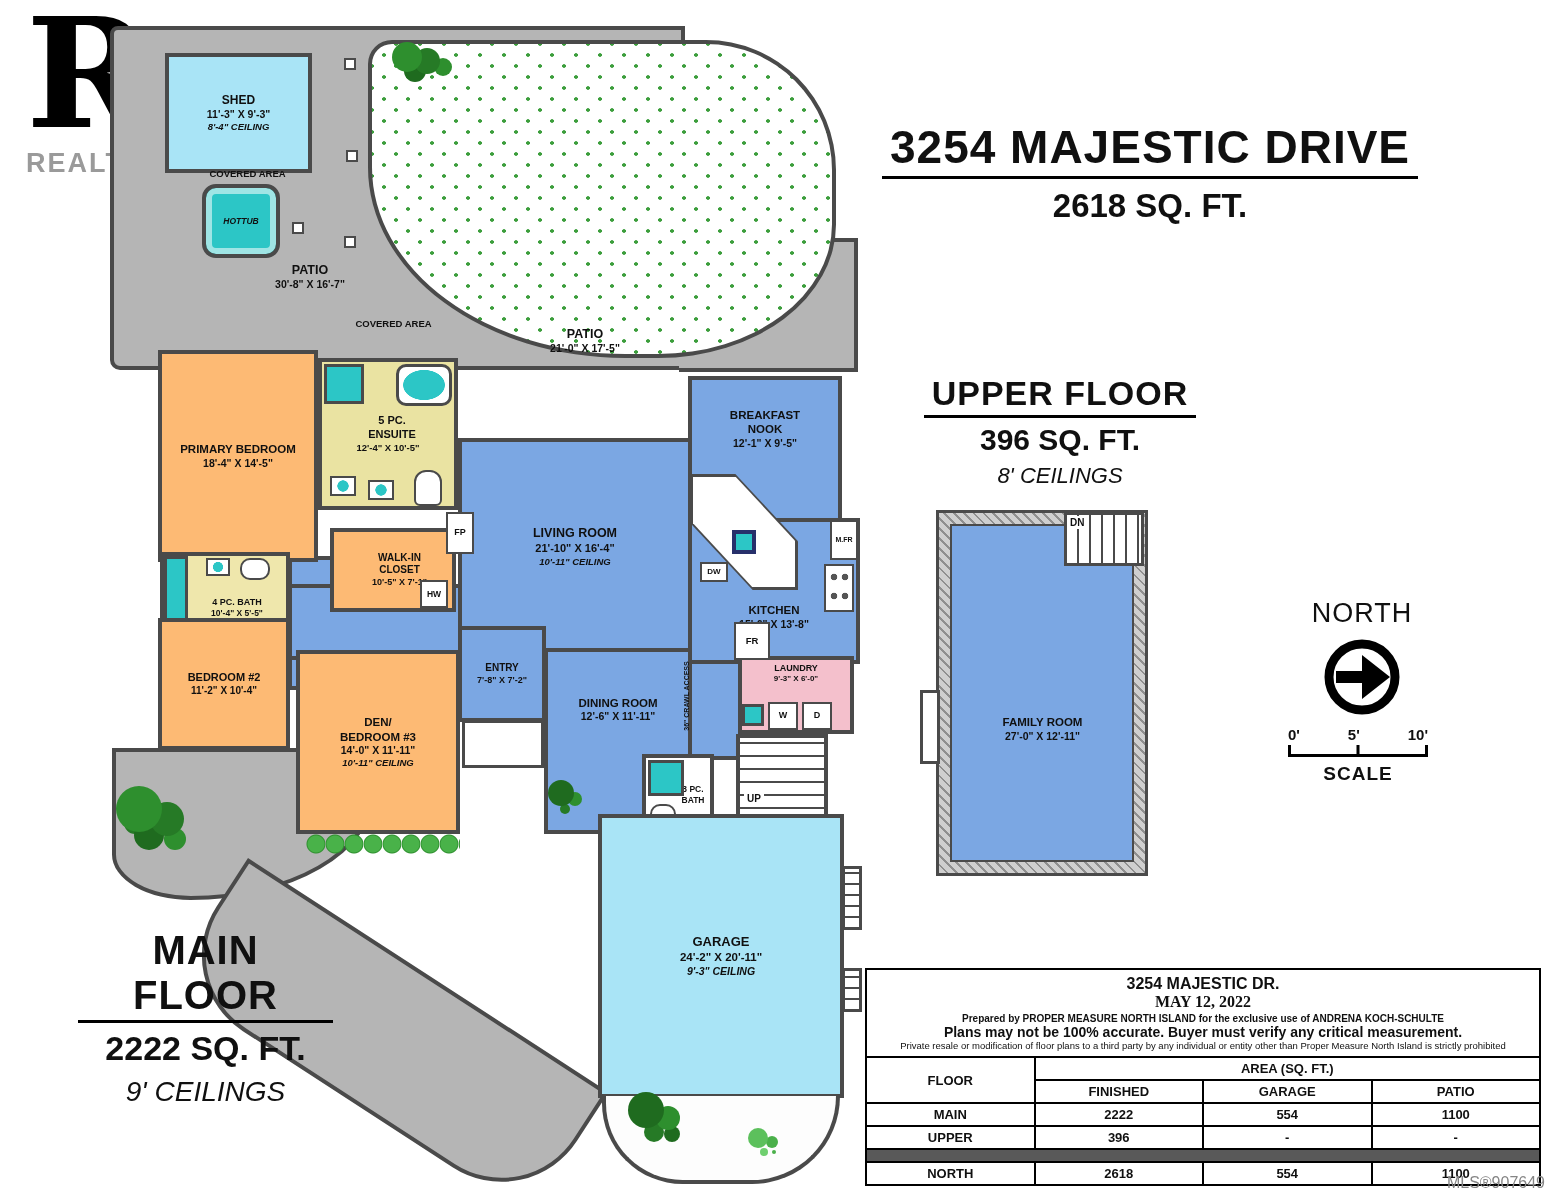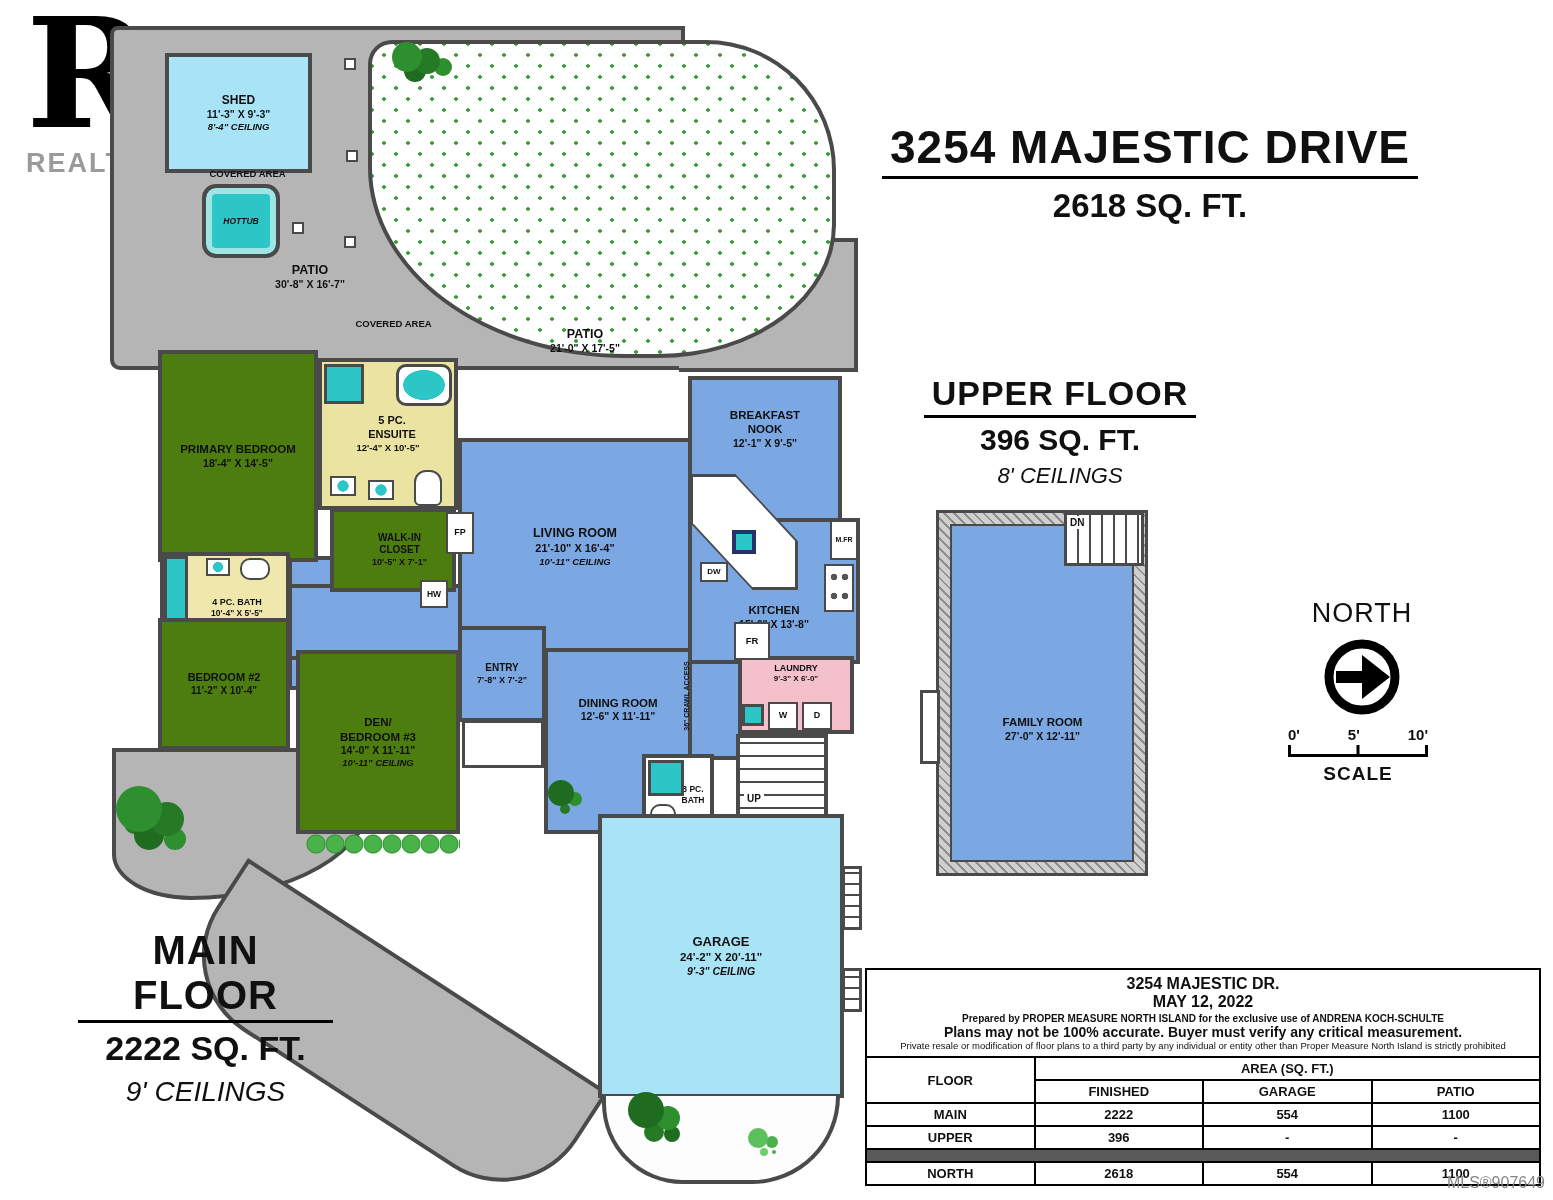--- a/index.html
+++ b/index.html
@@ -1,21 +1,21 @@
 <!DOCTYPE html>
 <html><head>
 <meta charset="utf-8">
 <style>
   * { margin:0; padding:0; box-sizing:border-box; }
   body { font-family:"Liberation Sans", sans-serif; background:#fff; color:#101010; }
   #canvas { position:relative; width:1553px; height:1200px; background:#fff; overflow:hidden; }
   .abs { position:absolute; }
   .r { position:absolute; border:4px solid #4a4a4a; display:flex; flex-direction:column;
        align-items:center; justify-content:center; text-align:center; line-height:1.25; color:#101010; }
-  .green { background:#4d7c0f; }
+  .green { background:#fdba74; }
   .blue  { background:#7ba7e3; }
   .lblue { background:#a9e4f6; }
   .khaki { background:#eae3a2; }
   .pink  { background:#f4c0cc; }
   .gray  { background:#b5b5b5; }
   .teal  { position:absolute; background:#2cc6c6; border:3px solid #4a4a4a; }
   .n1 { font-weight:bold; font-size:12px; white-space:pre-line; }
   .n2 { font-weight:bold; font-size:10.5px; white-space:pre-line; }
   .n3 { font-weight:bold; font-style:italic; font-size:9.5px; }
   .lab { position:absolute; text-align:center; color:#101010; line-height:1.3; }
@@ -94,21 +94,21 @@
     <span class="n1" style="font-size:11px;margin-left:8px;">5 PC.
 ENSUITE</span>
     <span class="n2" style="font-size:9.5px;">12'-4" X 10'-5"</span>
   </div>
   <div class="teal" style="left:324px;top:364px;width:40px;height:40px;"></div>
   <div class="abs" style="left:396px;top:364px;width:56px;height:42px;background:radial-gradient(ellipse at center,#2cc6c6 58%,#fff 60%);border:3px solid #4a4a4a;border-radius:10px;"></div>
   <div class="abs" style="left:330px;top:476px;width:26px;height:20px;border:2px solid #4a4a4a;background:radial-gradient(circle,#2cc6c6 40%,#fff 43%);"></div>
   <div class="abs" style="left:368px;top:480px;width:26px;height:20px;border:2px solid #4a4a4a;background:radial-gradient(circle,#2cc6c6 40%,#fff 43%);"></div>
   <div class="abs" style="left:414px;top:470px;width:28px;height:36px;background:#fff;border:2px solid #4a4a4a;border-radius:12px 12px 6px 6px;"></div>
 
-  <div class="r green" style="left:330px;top:508px;width:126px;height:84px;padding-left:13px;">
+  <div class="r green" style="left:330px;top:528px;width:126px;height:84px;padding-left:13px;">
     <span class="n1" style="font-size:10px;">WALK-IN
 CLOSET</span>
     <span class="n2" style="font-size:9px;">10'-5" X 7'-1"</span>
   </div>
 
   <div class="r" style="left:160px;top:552px;width:130px;height:76px;background:#efe7ac;justify-content:flex-end;padding-bottom:5px;padding-left:24px;">
     <span class="n1" style="font-size:9px;">4 PC. BATH</span>
     <span class="n2" style="font-size:8.5px;">10'-4" X 5'-5"</span>
   </div>
   <div class="teal" style="left:164px;top:556px;width:24px;height:66px;"></div>
@@ -281,21 +281,21 @@
     <div style="font-size:34px;font-weight:bold;margin-top:6px;">2222 SQ. FT.</div>
     <div style="font-size:28px;font-style:italic;margin-top:8px;">9' CEILINGS</div>
   </div>
 
   <div class="abs" style="left:865px;top:968px;width:676px;">
     <table class="info">
       <tbody>
           <tr>
         <td colspan="4" style="padding:5px 8px;">
           <div style="font-size:16px;font-weight:bold;">3254 MAJESTIC DR.</div>
-          <div style="font-size:16px;font-weight:bold;">MAY 12, 2022</div>
+          <div style="font-size:16px;font-weight:bold;font-family:Liberation Serif, serif;">MAY 12, 2022</div>
           <div style="font-size:10px;font-weight:bold;margin-top:2px;">Prepared by PROPER MEASURE NORTH ISLAND for the exclusive use of ANDRENA KOCH-SCHULTE</div>
           <div style="font-size:14px;font-weight:bold;">Plans may not be 100% accurate.  Buyer must verify any critical measurement.</div>
           <div style="font-size:9.5px;font-weight:normal;">Private resale  or modification of floor plans to a third party by any individual or entity other than Proper Measure North Island is strictly prohibited</div>
         </td>
       </tr>
       <tr>
         <th rowspan="2" style="width:150px;">FLOOR</th>
         <th colspan="3">AREA (SQ. FT.)</th>
       </tr>
       <tr>

